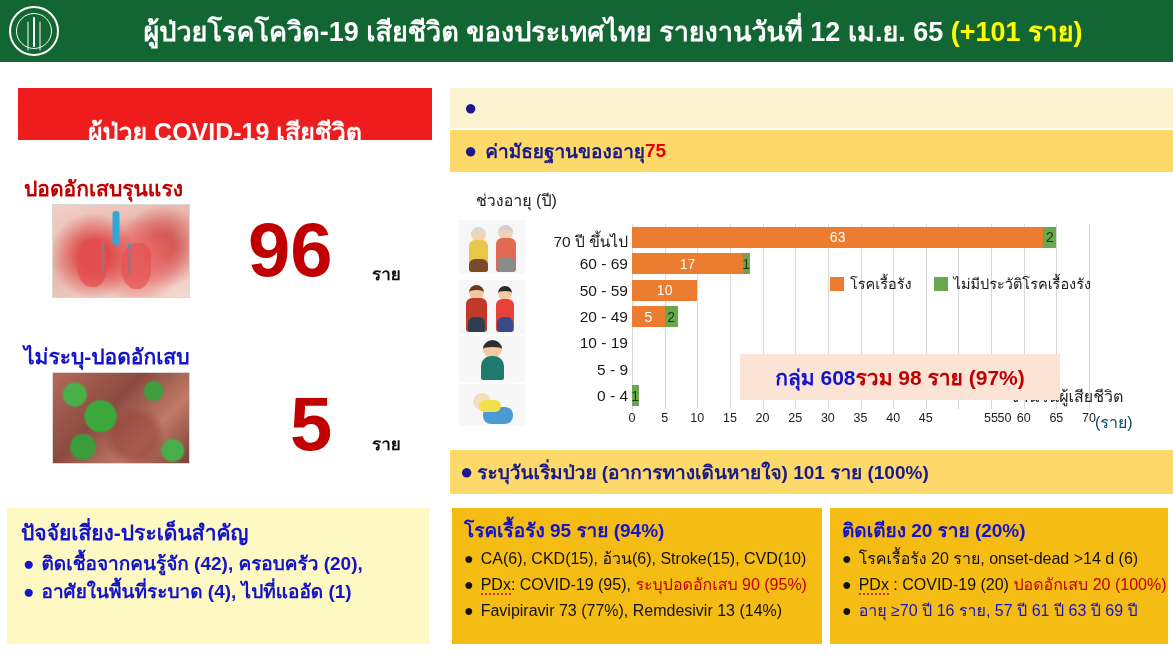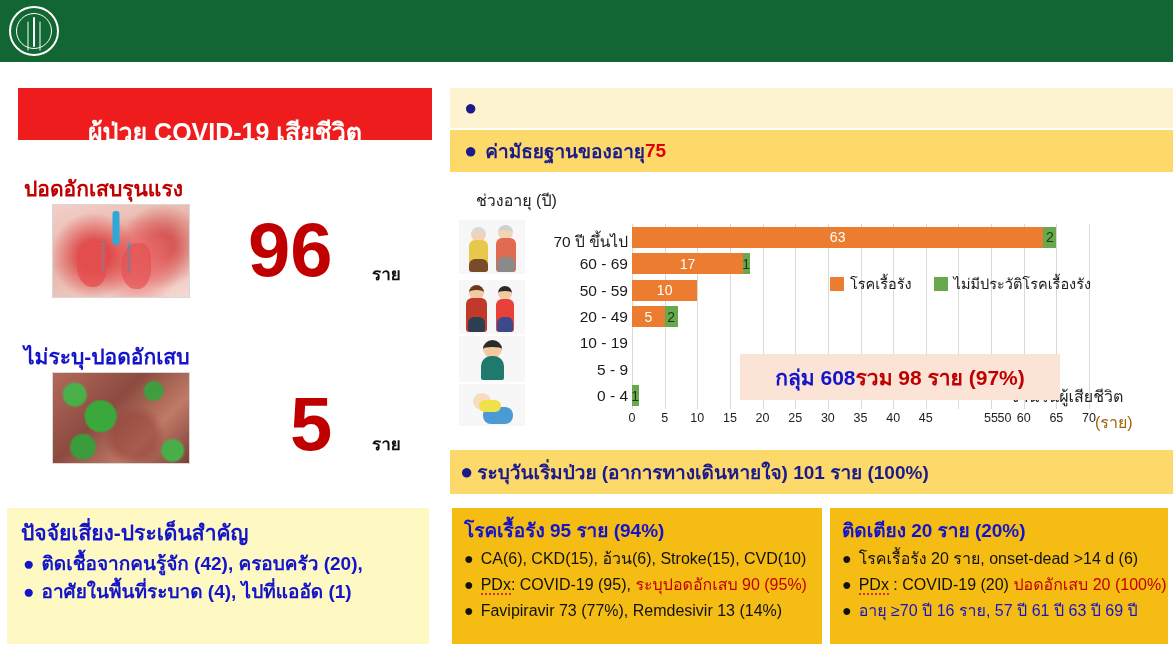--- a/index.html
+++ b/index.html
@@ -154,21 +154,21 @@
   .bar.chronic { background:#ec7c30; }
   .bar.none    { background:#6aa84f; color:#1a3a10; }
 
   #x-axis { position:absolute; left:182px; top:237px; width:457px; height:22px; }
   .xtick {
     position:absolute; top:2px; transform:translateX(-50%);
     font-size: 12.5px; color:#222222;
   }
   #x-unit {
     position:absolute; left: 645px; top: 238px;
-    font-size: 16px; color:#a16207;
+    font-size: 16px; color:#0c4a6e;
   }
   #y-unit {
     position:absolute; left: 560px; top: 212px;
     font-size: 16px; color:#222222;
   }
 
   
   #legend {
     position:absolute; left: 380px; top: 100px;
     display:flex; align-items:center; gap: 22px;
@@ -227,20 +227,23 @@
   .box .blue { color:#1414c8; }
   .squiggle { border-bottom: 2px dotted #cc3333; }
 </style>
 </head>
 <body>
 
 <div id="page">
 
   <div id="header">
     <div id="moph-logo"></div>
+    <div id="header-title">
+      <span>ผู้ป่วยโรคโควิด-19 เสียชีวิต ของประเทศไทย รายงานวันที่ 12 เม.ย. 65 </span><span class="hl">(+101 ราย)</span>
+    </div>
   </div>
 
   <div id="red-banner">
     <span id="red-banner-text">ผู้ป่วย COVID-19  เสียชีวิต</span>
   </div>
 
   <div class="sub-head" id="pneumonia-head">ปอดอักเสบรุนแรง</div>
   <div class="photo" id="lung-photo"></div>
   <div class="big-num" id="pneumonia-num">96</div>
   <div class="unit-label" id="pneumonia-unit">ราย</div>

